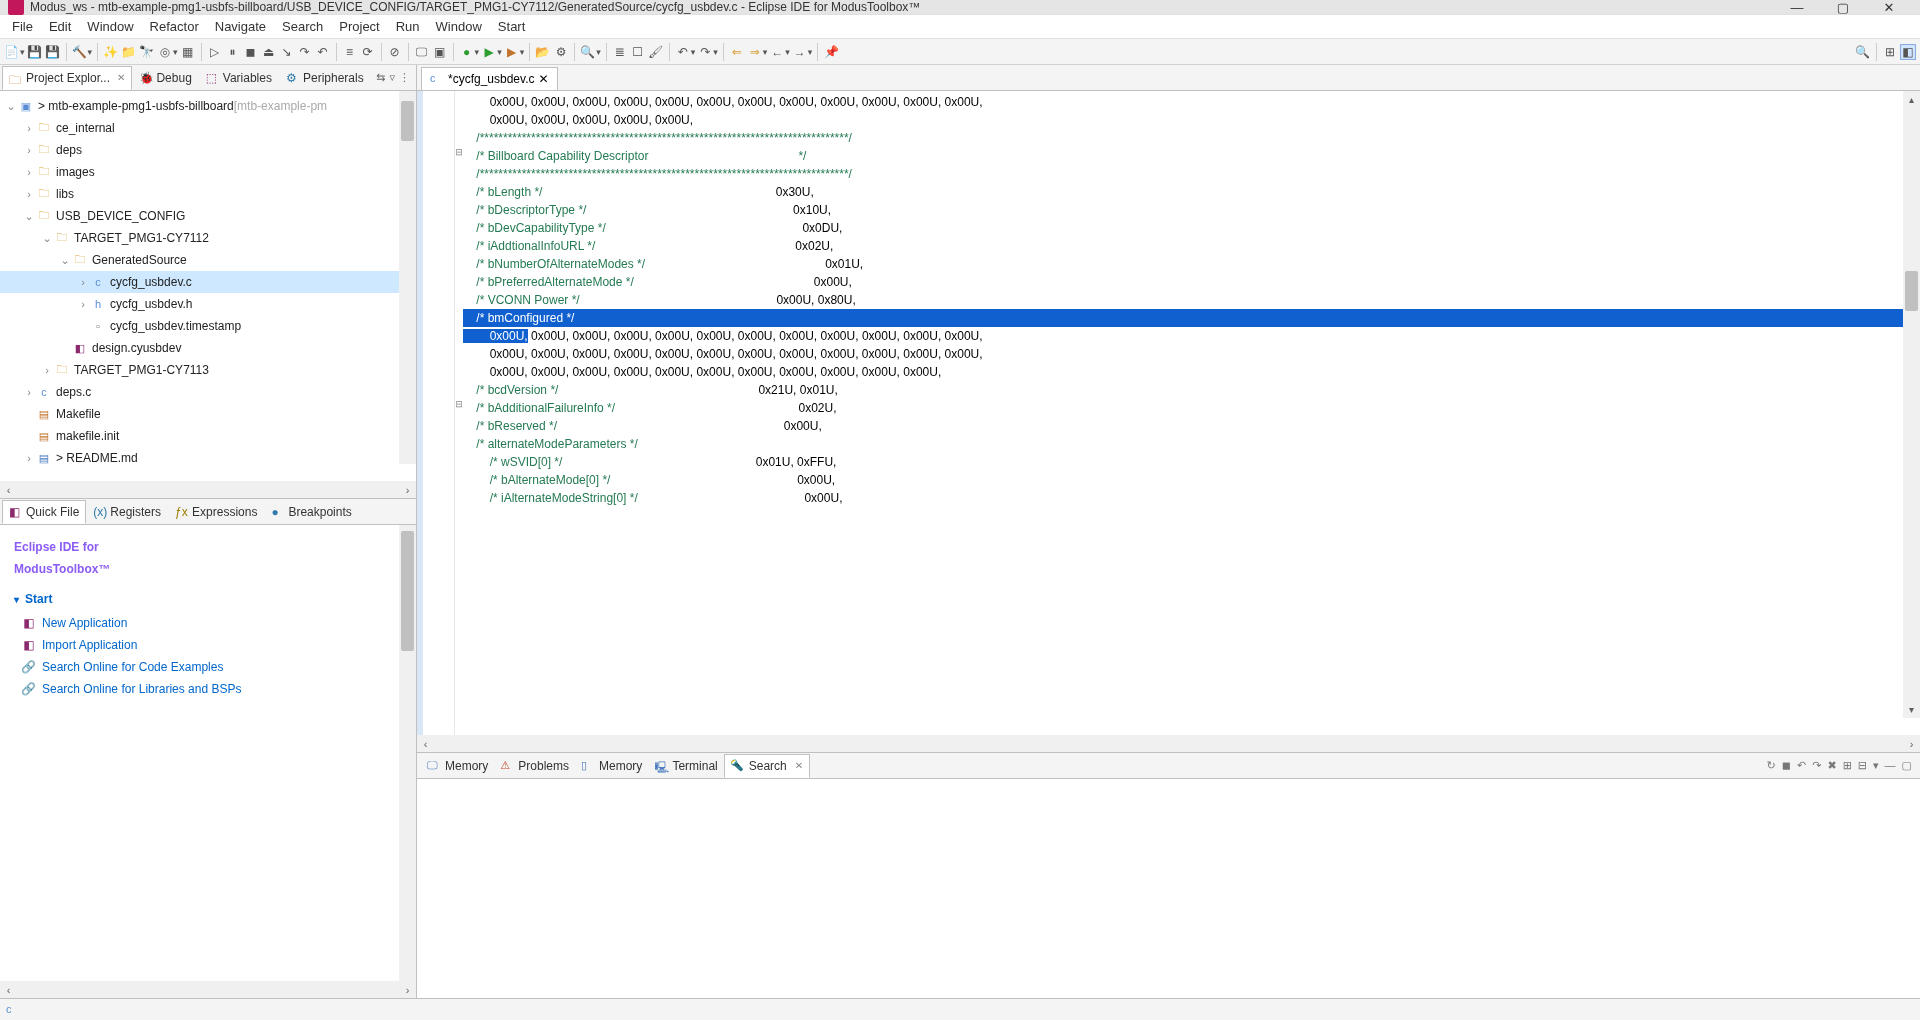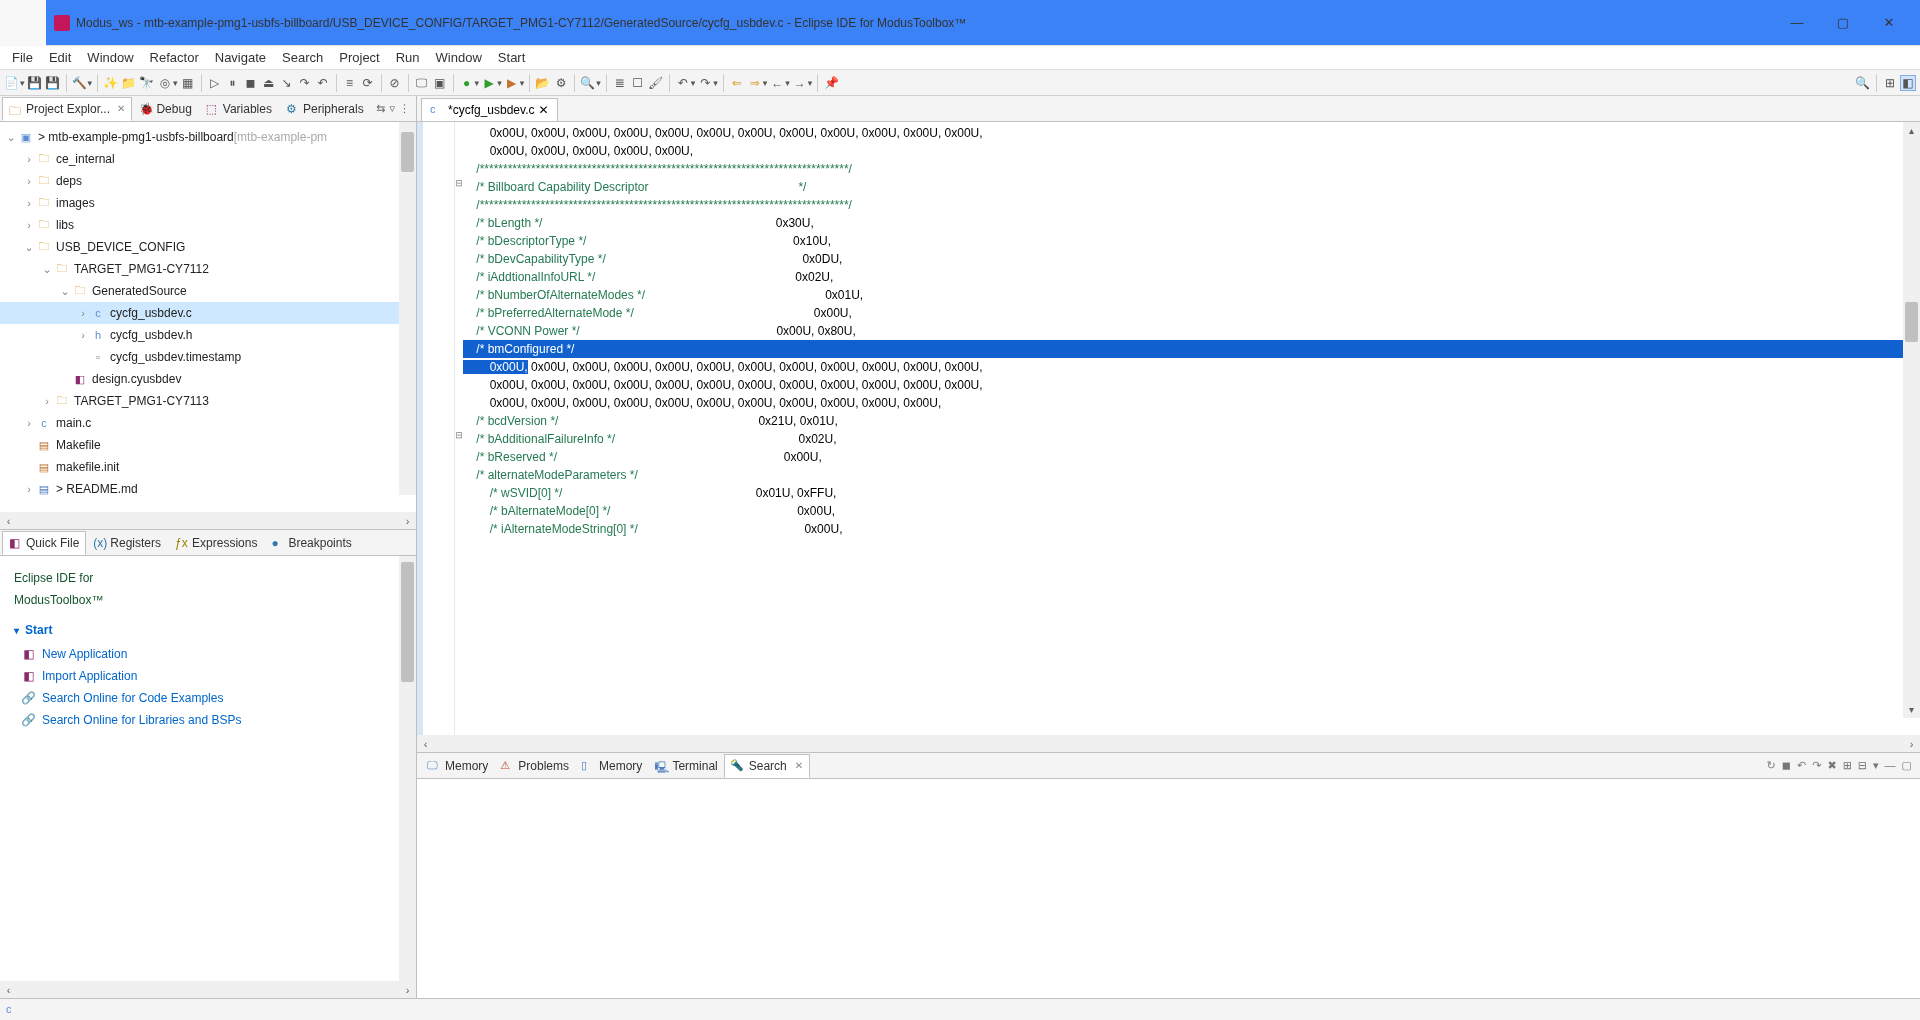--- a/index.html
+++ b/index.html
@@ -1,18 +1,18 @@
 <!DOCTYPE html>
 <html><head>
 <meta charset="utf-8">
 <style>
 * { margin: 0; padding: 0; box-sizing: border-box; font-family: "Segoe UI", Tahoma, sans-serif; font-size: 12px; }
 body { background: #f8f8f8; height: 1020px; width: 1920px; display: flex; flex-direction: column; overflow: hidden; }
 
-.titlebar { height: 46px; background: #3b82f6; display: flex; align-items: center; padding: 0 8px; border-bottom: 1px solid #e0e0e0; margin-left: 46px; }
+.titlebar { height: 15px; background: #e5e5e5; display: flex; align-items: center; padding: 0 8px; border-bottom: 1px solid #e0e0e0; }
 .titlebar .icon { width: 16px; height: 16px; background: #c2185b; margin-right: 6px; border-radius: 2px; }
 .titlebar .title { flex: 1; color: #333; font-size: 12px; }
 .titlebar .winbtns { display: flex; gap: 0; }
 .titlebar .winbtn { width: 46px; height: 30px; display: flex; align-items: center; justify-content: center; color: #333; font-size: 13px; cursor: default; }
 
 .menubar { height: 24px; background: #fff; display: flex; align-items: center; padding: 0 4px; border-bottom: 1px solid #e0e0e0; }
 .menubar .menu { padding: 3px 8px; color: #333; font-size: 13px; }
 
 .toolbar { height: 26px; background: #f4f4f4; border-bottom: 1px solid #d0d0d0; display: flex; align-items: center; padding: 0 4px; gap: 2px; }
 .toolbar .tb { width: 16px; height: 16px; display: inline-flex; align-items: center; justify-content: center; font-size: 12px; color: #555; }
@@ -45,21 +45,21 @@
 .tree .graytxt { color: #aaa; }
 .tree-scroll-v { position: absolute; right: 0; top: 0; bottom: 17px; width: 17px; background: #f0f0f0; }
 .tree-scroll-v .thumb { position: absolute; left: 2px; right: 2px; top: 10px; height: 40px; background: #c0c0c0; border-radius: 2px; }
 .tree-scroll-h { height: 17px; background: #f0f0f0; display: flex; align-items: center; }
 .tree-scroll-h .btn { width: 17px; text-align: center; color: #606060; font-size: 11px; }
 .tree-scroll-h .track { flex: 1; height: 13px; }
 
 .lpanel2 { border-top: 1px solid #c0c0c0; }
 .lpanel2 .tabbar { border-top: none; }
 .start-section { padding: 10px 14px; overflow: auto; flex: 1; position: relative; }
-.start-section h2 { font-size: 18px; font-weight: 400; color: #14532d; line-height: 1.2; }
+.start-section h2 { font-size: 18px; font-weight: 700; color: #8b5cf6; line-height: 1.2; }
 .start-header { display: flex; align-items: center; gap: 6px; margin-top: 14px; margin-bottom: 6px; color: #0066cc; font-weight: 600; font-size: 14px; }
 .start-header .tri { font-size: 10px; color: #0066cc; }
 .start-links { list-style: none; }
 .start-links li { display: flex; align-items: center; gap: 6px; padding: 4px 0 4px 8px; color: #0066cc; font-size: 14px; }
 .start-links li .licon { width: 14px; height: 14px; display: inline-flex; align-items: center; justify-content: center; color: #8c2a6e; font-size: 12px; }
 .start-scroll-v { position: absolute; right: 0; top: 0; bottom: 0; width: 17px; background: #f0f0f0; }
 .start-scroll-v .thumb { position: absolute; left: 2px; right: 2px; top: 6px; height: 120px; background: #c0c0c0; border-radius: 2px; }
 
 .rightpane { flex: 1; display: flex; flex-direction: column; min-width: 0; }
 
@@ -286,21 +286,21 @@
             <span class="lbl">design.cyusbdev</span>
           </div>
           <div class="row" style="padding-left: 40px;">
             <span class="tw">›</span>
             <span class="ticon folder">🗀</span>
             <span class="lbl">TARGET_PMG1-CY7113</span>
           </div>
           <div class="row" style="padding-left: 22px;">
             <span class="tw">›</span>
             <span class="ticon cfile">c</span>
-            <span class="lbl">main.c</span>
+            <span class="lbl">deps.c</span>
           </div>
           <div class="row" style="padding-left: 22px;">
             <span class="tw"></span>
             <span class="ticon tfile" style="color: rgb(194, 116, 46);">▤</span>
             <span class="lbl">Makefile</span>
           </div>
           <div class="row" style="padding-left: 22px;">
             <span class="tw"></span>
             <span class="ticon tfile" style="color: rgb(194, 116, 46);">▤</span>
             <span class="lbl">makefile.init</span>

